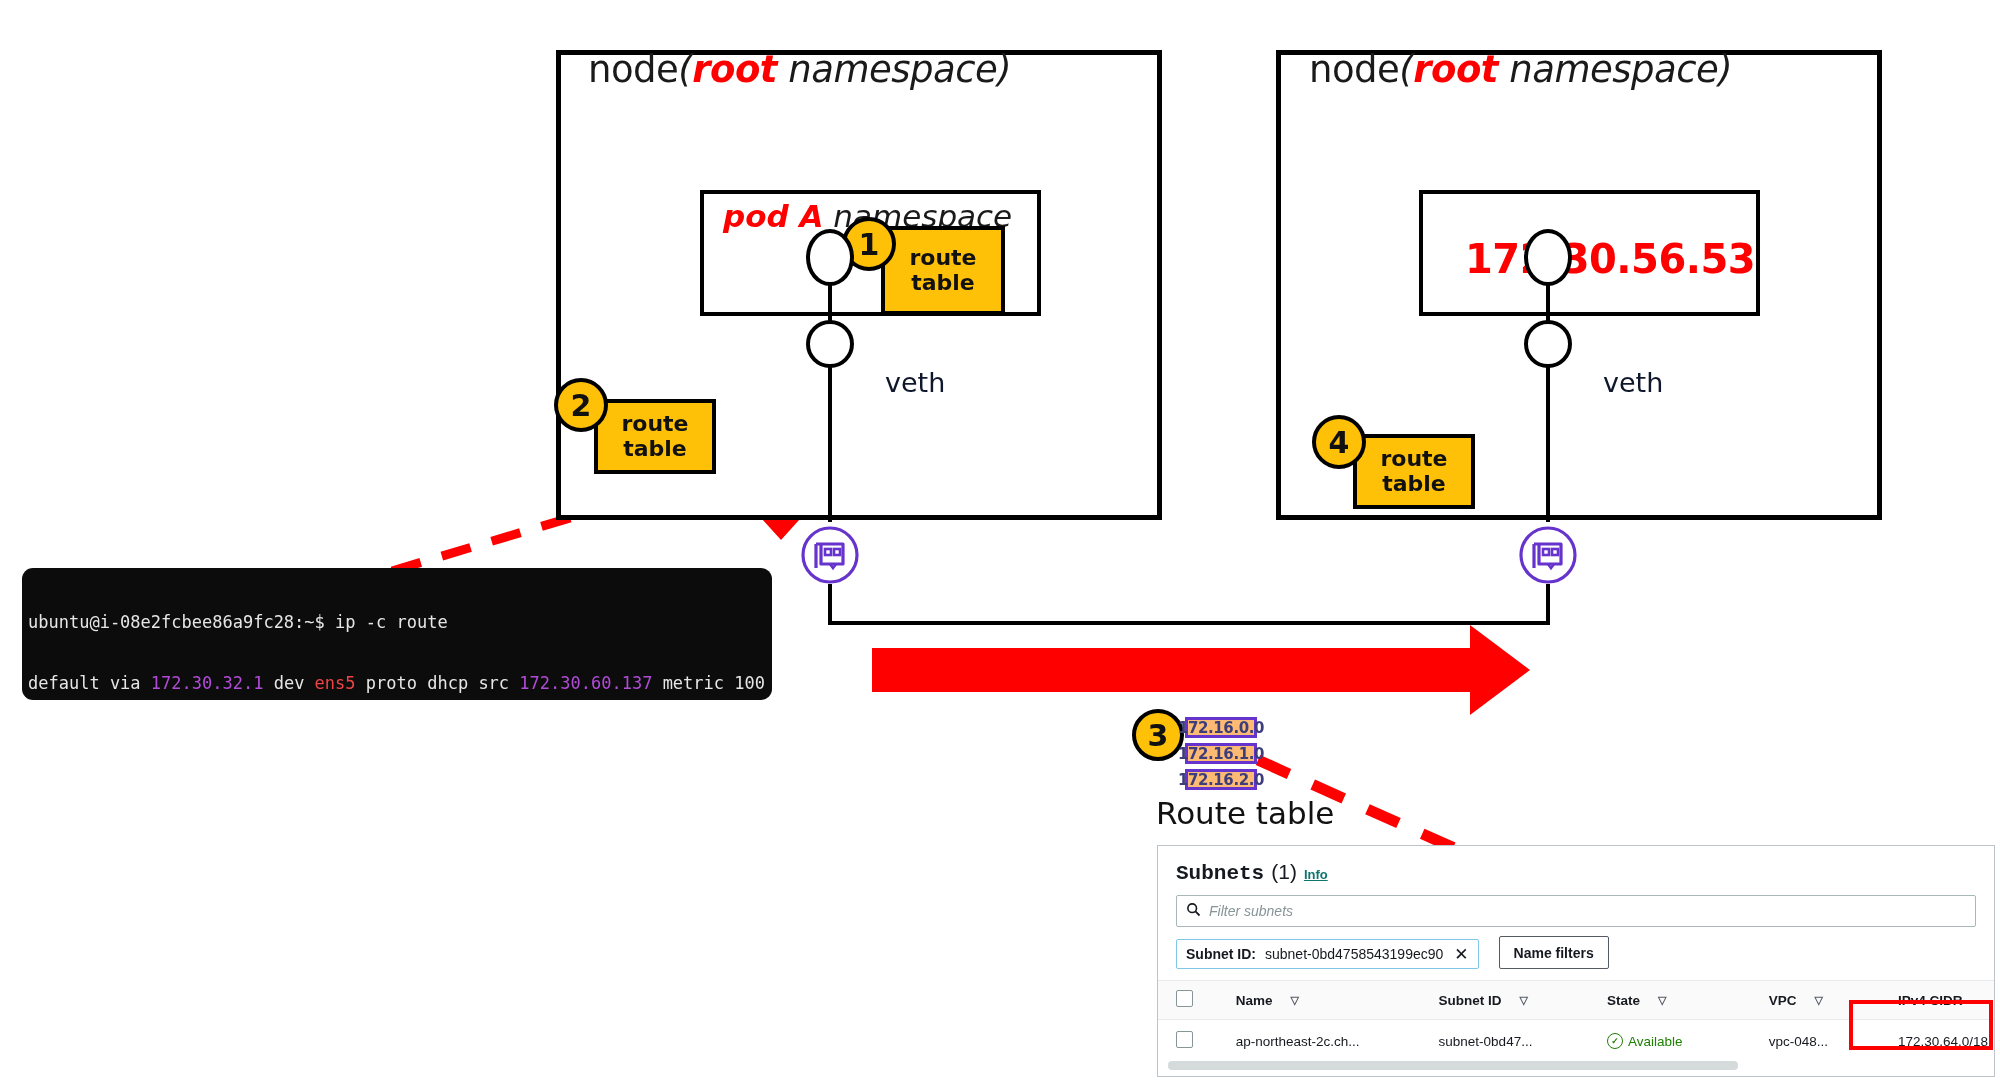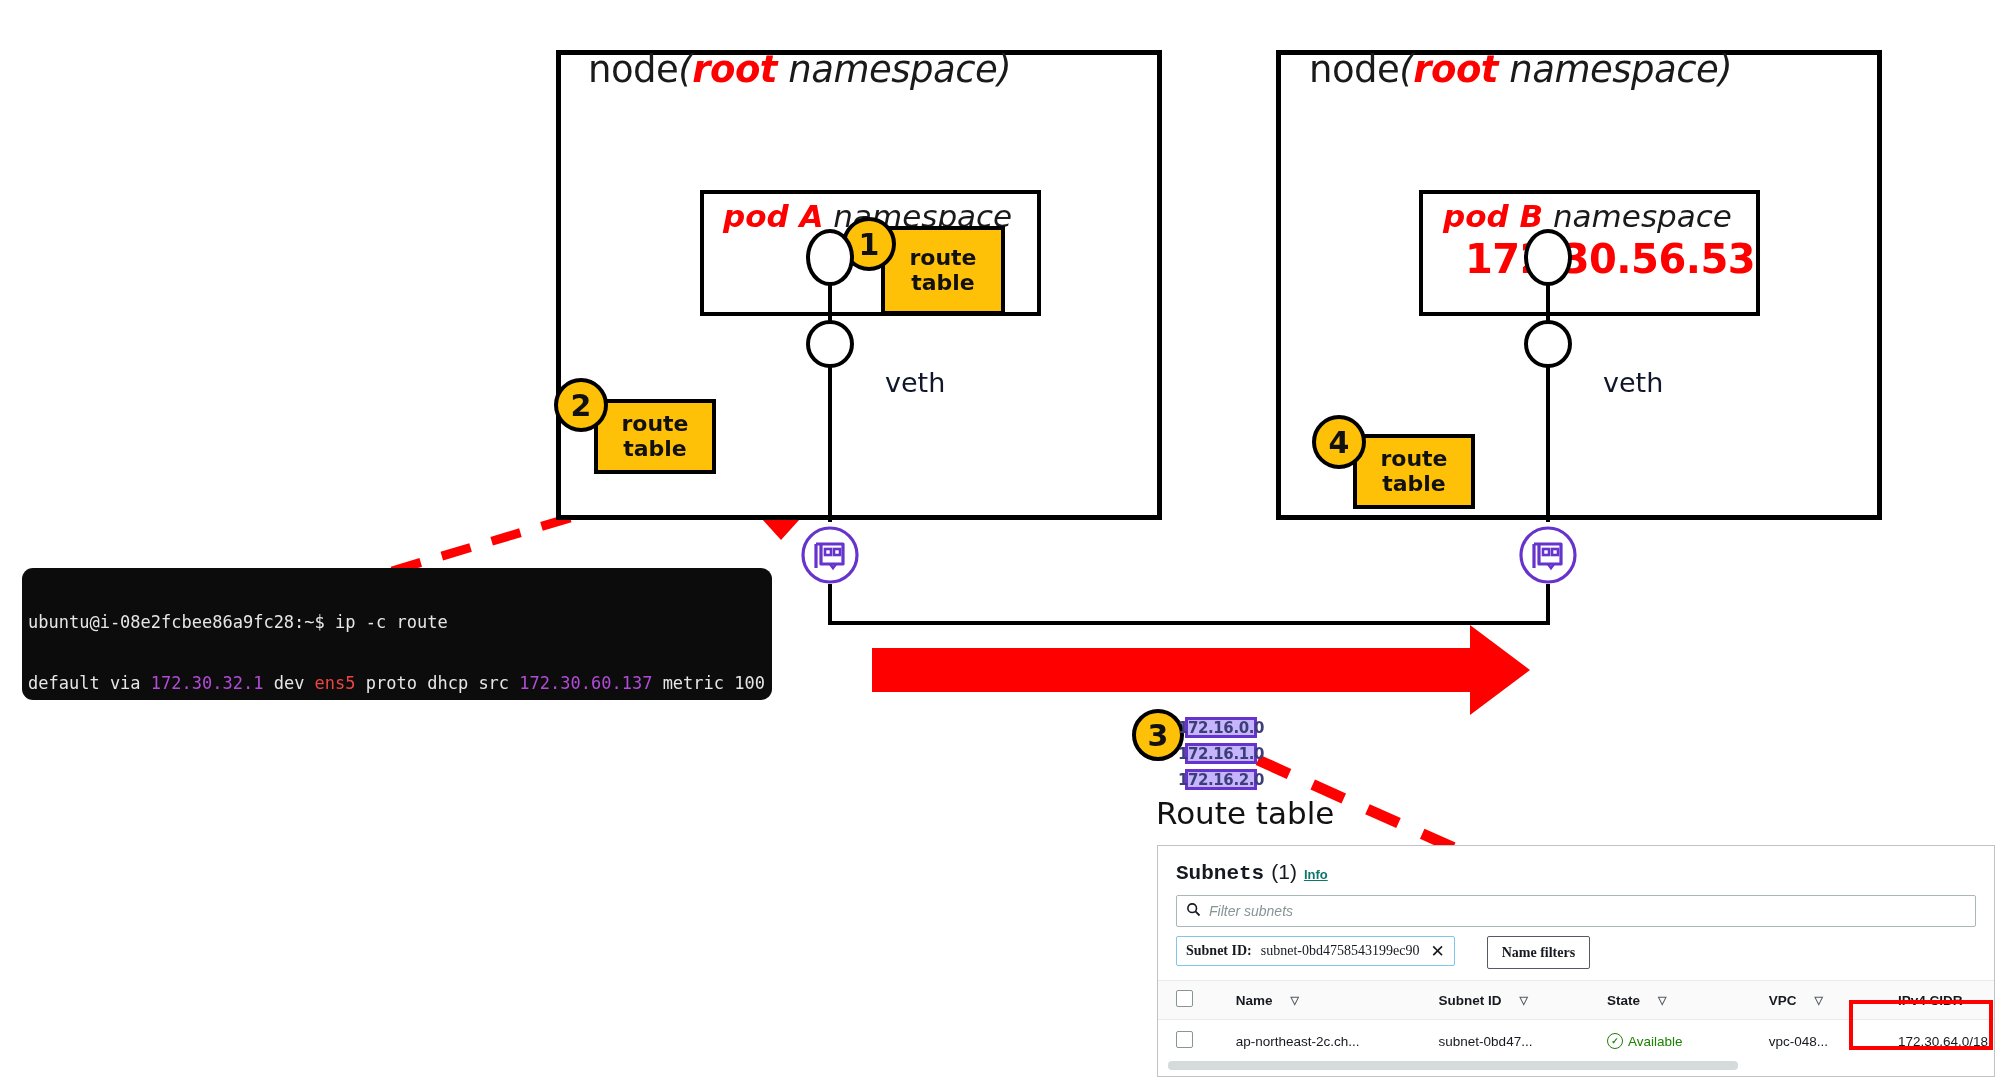--- a/index.html
+++ b/index.html
@@ -130,21 +130,21 @@
     height: 62px;
   }
 
   
   .arrow-layer { position: absolute; left: 0; top: 0; pointer-events: none; }
 
   
   .cidr-chip {
     position: absolute;
     border: 3px solid #6633cc;
-    background: #c4b5fd;
+    background: #fdba74;
     box-sizing: border-box;
     font-family: "DejaVu Sans", sans-serif;
     font-size: 15px;
     font-weight: bold;
     color: #3d3d7a;
     display: flex;
     align-items: center;
     justify-content: center;
     letter-spacing: -0.4px;
   }
@@ -218,24 +218,23 @@
     box-sizing: border-box;
     background: #fff;
   }
   .aws-search-ph {
     font-size: 14px;
     color: #879596;
     font-style: italic;
   }
   .aws-filterrow {
     display: flex;
-    align-items: flex-start;
-    gap: 32px;
+    align-items: flex-end;
+    gap: 20px;
     padding: 9px 18px 11px 18px;
-    font-family: Liberation Serif, serif;
   }
   .aws-pill {
     display: flex;
     align-items: center;
     gap: 9px;
     border: 1px solid #7fc7e8;
     border-radius: 2px;
     background: #ffffff;
     height: 30px;
     padding: 0 9px;
@@ -374,23 +373,20 @@
   </div>
   <div class="vline" style="left:828px; top:584px; height:40px;"></div>
 
   <div class="node-box" style="left:1276px; top:50px; width:606px; height:470px;"></div>
 
   <div class="node-title" style="left:1309px; top:48px;">
     <span class="np-word">node</span><span class="np-paren">(</span><span class="np-root">root</span><span class="np-paren"> namespace)</span>
   </div>
 
   <div class="pod-box" style="left:1419px; top:190px; width:341px; height:126px;"></div>
-  <div class="pod-title" style="left:1443px; top:198px;">
-    <span class="pod-name">pod B</span><span> namespace</span>
-  </div>
   <div class="pod-ip" style="left:1465px; top:236px;">172.30.56.53</div>
 
   <div class="veth-ring" style="left:1524px; top:229px; width:48px; height:57px;"></div>
   <div class="vline" style="left:1546px; top:283px; height:42px;"></div>
   <div class="veth-ring" style="left:1524px; top:320px; width:48px; height:48px;"></div>
   <div class="vline" style="left:1546px; top:366px; height:156px;"></div>
   <div class="plain-label" style="left:1587px; top:367px;">veth</div>
 
   <div class="rt-box" style="left:1353px; top:434px; width:122px; height:75px; white-space:pre-line;">route
 table</div>

